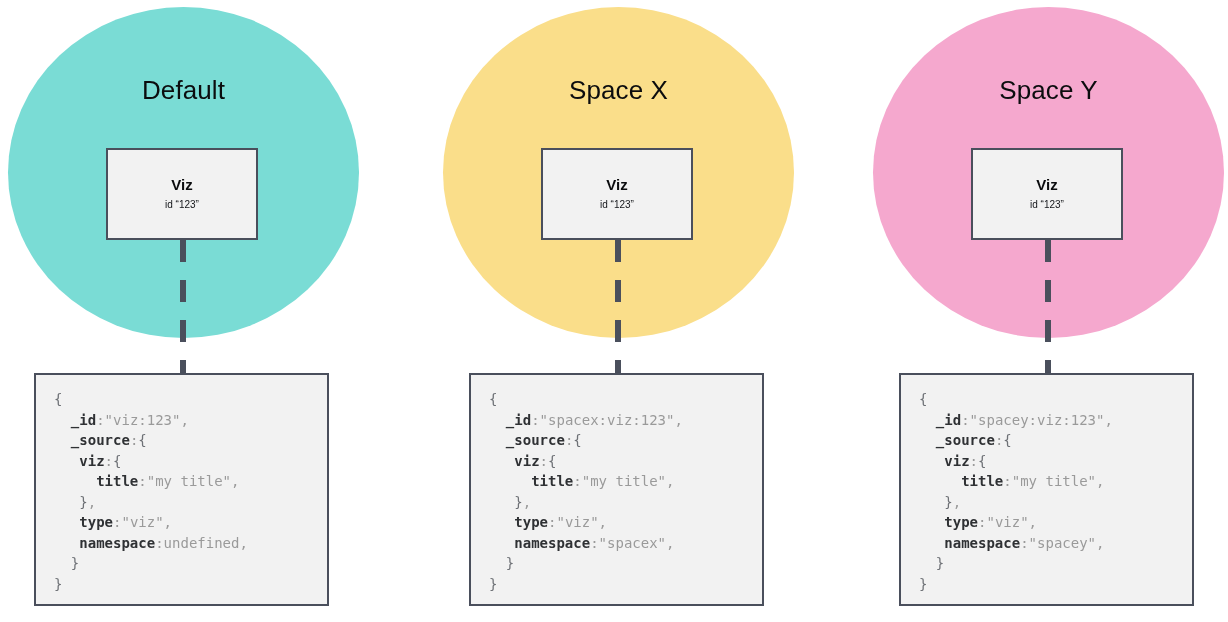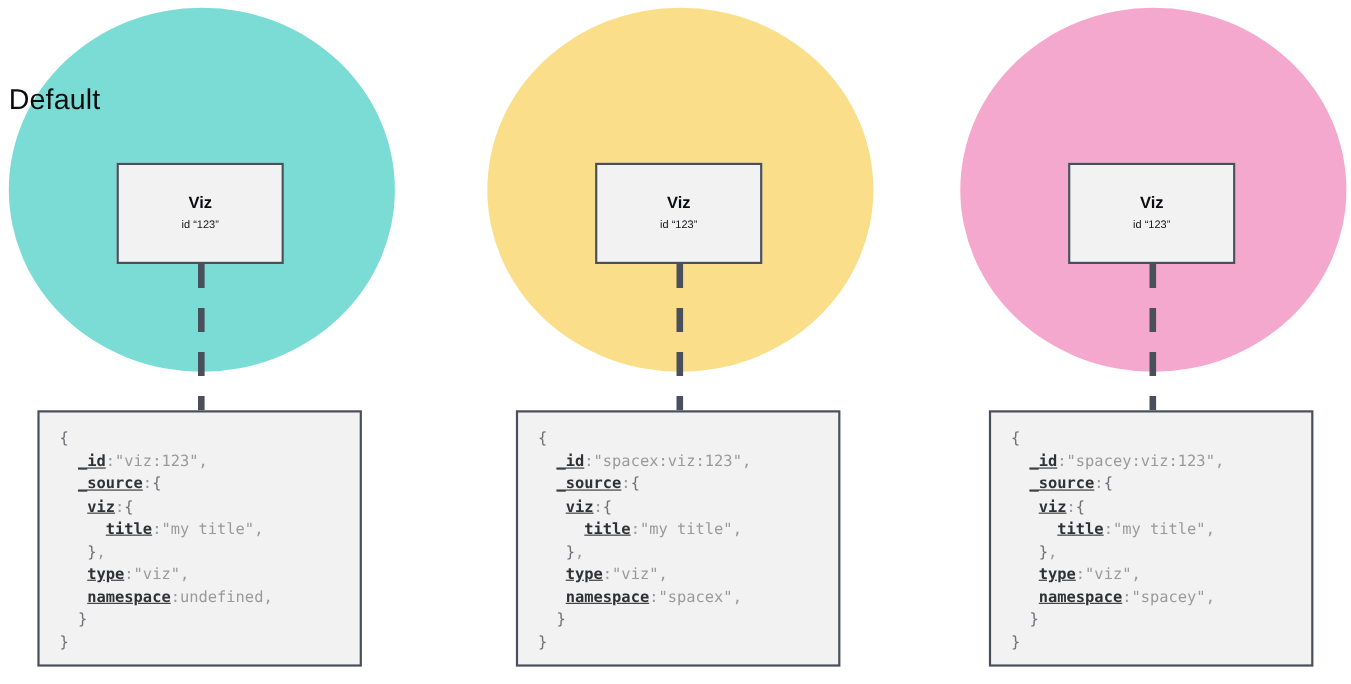--- a/index.html
+++ b/index.html
@@ -42,21 +42,21 @@
   }
   .circle-0 { background: #7adcd5; }
   .circle-1 { background: #fade8a; }
   .circle-2 { background: #f5a8ce; }
 
   .space-title {
     position: absolute;
     left: 30px;
     top: 74px;
     width: 351px;
-    text-align: left;
+    text-align: center;
     font-size: 26px;
     line-height: 32px;
     color: #0b0c0e;
     letter-spacing: 0.1px;
     white-space: nowrap;
   }
 
   
   .viz-box {
     position: absolute;
@@ -116,21 +116,21 @@
     padding: 14px 0 0 18px;
   }
   .json-code {
     font-family: "DejaVu Sans Mono", monospace;
     font-size: 14px;
     line-height: 20.5px;
     white-space: pre;
     color: #9a9a9a;
   }
   .json-line { display: block; height: 20.5px; }
-  .k { color: #2f3134; font-weight: bold; text-decoration: underline; }
+  .k { color: #2f3134; font-weight: bold; }
   .p { color: #9a9a9a; }
   .v { color: #9a9a9a; }
   .b { color: #6e7176; }
 </style>
 </head>
 <body>
 
 <div class="diagram">
     <div class="column col-0">
       <div class="space-circle circle-0" style="background: rgb(122, 220, 213);"></div>
@@ -139,31 +139,33 @@
         <div class="viz-name">Viz</div>
         <div class="viz-id">id “123”</div>
       </div>
       <div class="connector"></div>
       <div class="json-panel">
         <div class="json-code"><span class="json-line"><span class="b">{</span></span><span class="json-line"><span class="p">  </span><span class="k">_id</span><span class="p">:</span><span class="v">"viz:123"</span><span class="p">,</span></span><span class="json-line"><span class="p">  </span><span class="k">_source</span><span class="p">:</span><span class="b">{</span></span><span class="json-line"><span class="p">   </span><span class="k">viz</span><span class="p">:</span><span class="b">{</span></span><span class="json-line"><span class="p">     </span><span class="k">title</span><span class="p">:</span><span class="v">"my title"</span><span class="p">,</span></span><span class="json-line"><span class="p">   </span><span class="b">}</span><span class="p">,</span></span><span class="json-line"><span class="p">   </span><span class="k">type</span><span class="p">:</span><span class="v">"viz"</span><span class="p">,</span></span><span class="json-line"><span class="p">   </span><span class="k">namespace</span><span class="p">:</span><span class="v">undefined</span><span class="p">,</span></span><span class="json-line"><span class="p">  </span><span class="b">}</span></span><span class="json-line"><span class="b">}</span></span></div>
       </div>
     </div>
     <div class="column col-1">
       <div class="space-circle circle-1" style="background: rgb(250, 222, 138);"></div>
+      <div class="space-title">Space X</div>
       <div class="viz-box">
         <div class="viz-name">Viz</div>
         <div class="viz-id">id “123”</div>
       </div>
       <div class="connector"></div>
       <div class="json-panel">
         <div class="json-code"><span class="json-line"><span class="b">{</span></span><span class="json-line"><span class="p">  </span><span class="k">_id</span><span class="p">:</span><span class="v">"spacex:viz:123"</span><span class="p">,</span></span><span class="json-line"><span class="p">  </span><span class="k">_source</span><span class="p">:</span><span class="b">{</span></span><span class="json-line"><span class="p">   </span><span class="k">viz</span><span class="p">:</span><span class="b">{</span></span><span class="json-line"><span class="p">     </span><span class="k">title</span><span class="p">:</span><span class="v">"my title"</span><span class="p">,</span></span><span class="json-line"><span class="p">   </span><span class="b">}</span><span class="p">,</span></span><span class="json-line"><span class="p">   </span><span class="k">type</span><span class="p">:</span><span class="v">"viz"</span><span class="p">,</span></span><span class="json-line"><span class="p">   </span><span class="k">namespace</span><span class="p">:</span><span class="v">"spacex"</span><span class="p">,</span></span><span class="json-line"><span class="p">  </span><span class="b">}</span></span><span class="json-line"><span class="b">}</span></span></div>
       </div>
     </div>
     <div class="column col-2">
       <div class="space-circle circle-2" style="background: rgb(245, 168, 206);"></div>
+      <div class="space-title">Space Y</div>
       <div class="viz-box">
         <div class="viz-name">Viz</div>
         <div class="viz-id">id “123”</div>
       </div>
       <div class="connector"></div>
       <div class="json-panel">
         <div class="json-code"><span class="json-line"><span class="b">{</span></span><span class="json-line"><span class="p">  </span><span class="k">_id</span><span class="p">:</span><span class="v">"spacey:viz:123"</span><span class="p">,</span></span><span class="json-line"><span class="p">  </span><span class="k">_source</span><span class="p">:</span><span class="b">{</span></span><span class="json-line"><span class="p">   </span><span class="k">viz</span><span class="p">:</span><span class="b">{</span></span><span class="json-line"><span class="p">     </span><span class="k">title</span><span class="p">:</span><span class="v">"my title"</span><span class="p">,</span></span><span class="json-line"><span class="p">   </span><span class="b">}</span><span class="p">,</span></span><span class="json-line"><span class="p">   </span><span class="k">type</span><span class="p">:</span><span class="v">"viz"</span><span class="p">,</span></span><span class="json-line"><span class="p">   </span><span class="k">namespace</span><span class="p">:</span><span class="v">"spacey"</span><span class="p">,</span></span><span class="json-line"><span class="p">  </span><span class="b">}</span></span><span class="json-line"><span class="b">}</span></span></div>
       </div>
     </div>
   </div>

